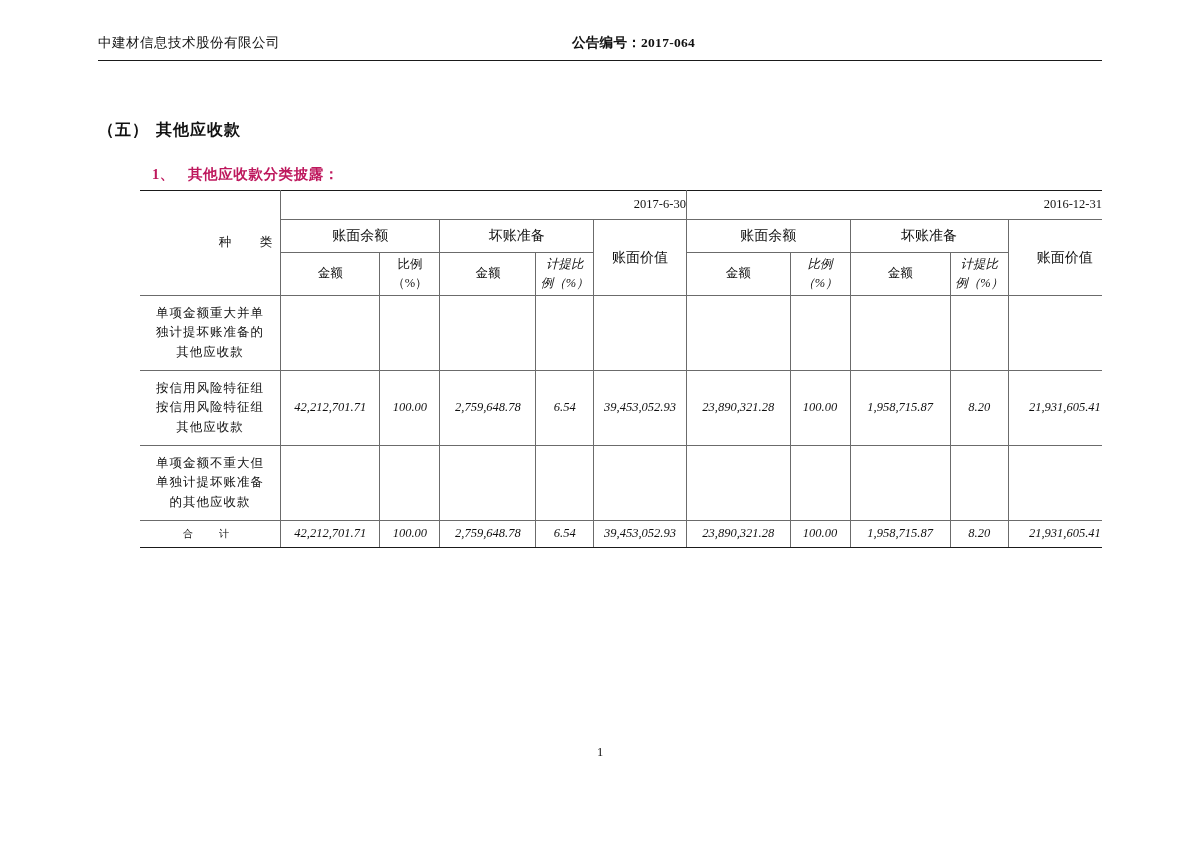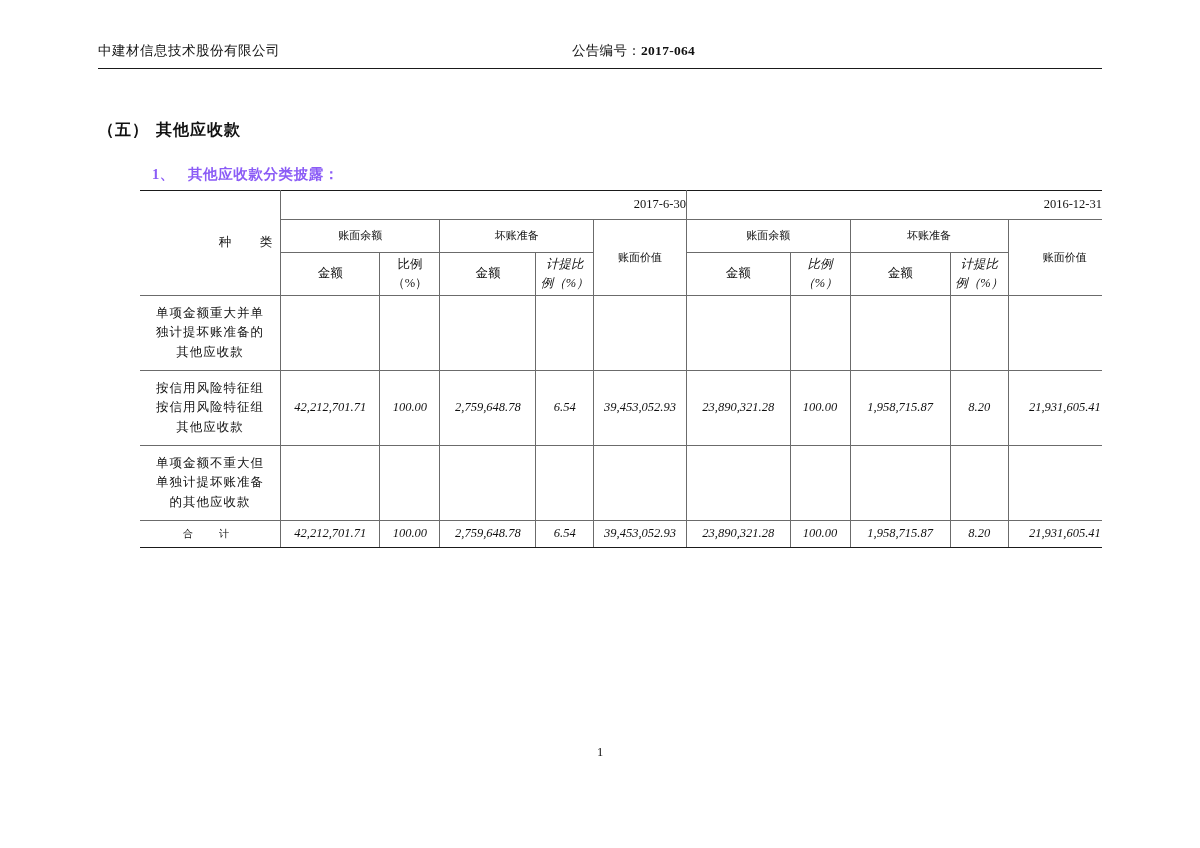--- a/index.html
+++ b/index.html
@@ -14,61 +14,61 @@
     position: relative;
     width: 1200px;
     height: 848px;
     background: #ffffff;
     margin: 0 auto;
     overflow: hidden;
   }
   .header {
     position: absolute;
     left: 98px;
-    top: 42px;
+    top: 34px;
     width: 1004px;
     height: 26px;
     border-bottom: 1.2px solid #1a1a1a;
     display: flex;
     align-items: flex-start;
   }
   .header-company {
     font-size: 13.5px;
     color: #111;
     letter-spacing: 0.5px;
   }
   .header-notice {
     position: absolute;
     left: 474px;
     top: 0;
     font-size: 13.5px;
     color: #111;
     font-weight: bold;
     letter-spacing: 0.3px;
   }
-  .header-notice .lbl { font-weight: normal; }
+  .header-notice .lbl { font-weight: bold; }
 
   .section-title {
     position: absolute;
     left: 98px;
     top: 120px;
     font-size: 16px;
     font-weight: bold;
     color: #111;
     letter-spacing: 1px;
   }
   .section-title .num { display: inline-block; width: 58px; }
 
   .sub-title {
     position: absolute;
     left: 152px;
     top: 165px;
     font-size: 14.5px;
     font-weight: bold;
-    color: #8b5cf6;
+    color: #be185d;
     letter-spacing: 0.6px;
   }
   .sub-title .num { display: inline-block; width: 36px; }
 
   table.fin {
     position: absolute;
     left: 140px;
     top: 190px;
     border-collapse: collapse;
     width: 962px;
@@ -82,21 +82,21 @@
     text-align: center;
     vertical-align: middle;
     line-height: 1.55;
   }
   table.fin tr.top-edge td { border-top: 1.6px solid #1a1a1a; text-align: right; }
   table.fin tr.bottom-edge td { border-bottom: 1.6px solid #1a1a1a; }
   table.fin td.no-left { border-left: none; }
   table.fin td.no-right { border-right: none; padding-left: 19px; }
 
   .h-date { height: 28px; font-size: 12.5px; }
-  .h-grp  { height: 32px; font-size: 11px; }
+  .h-grp  { height: 32px; font-size: 14px; }
   .h-sub  { height: 42px; font-size: 12.5px; }
 
   .cat-cell {
     text-align: left;
     padding: 8px 10px 8px 14px;
     line-height: 2.0;
     letter-spacing: 1px;
     font-size: 12.5px;
   }
   .kind-label {

